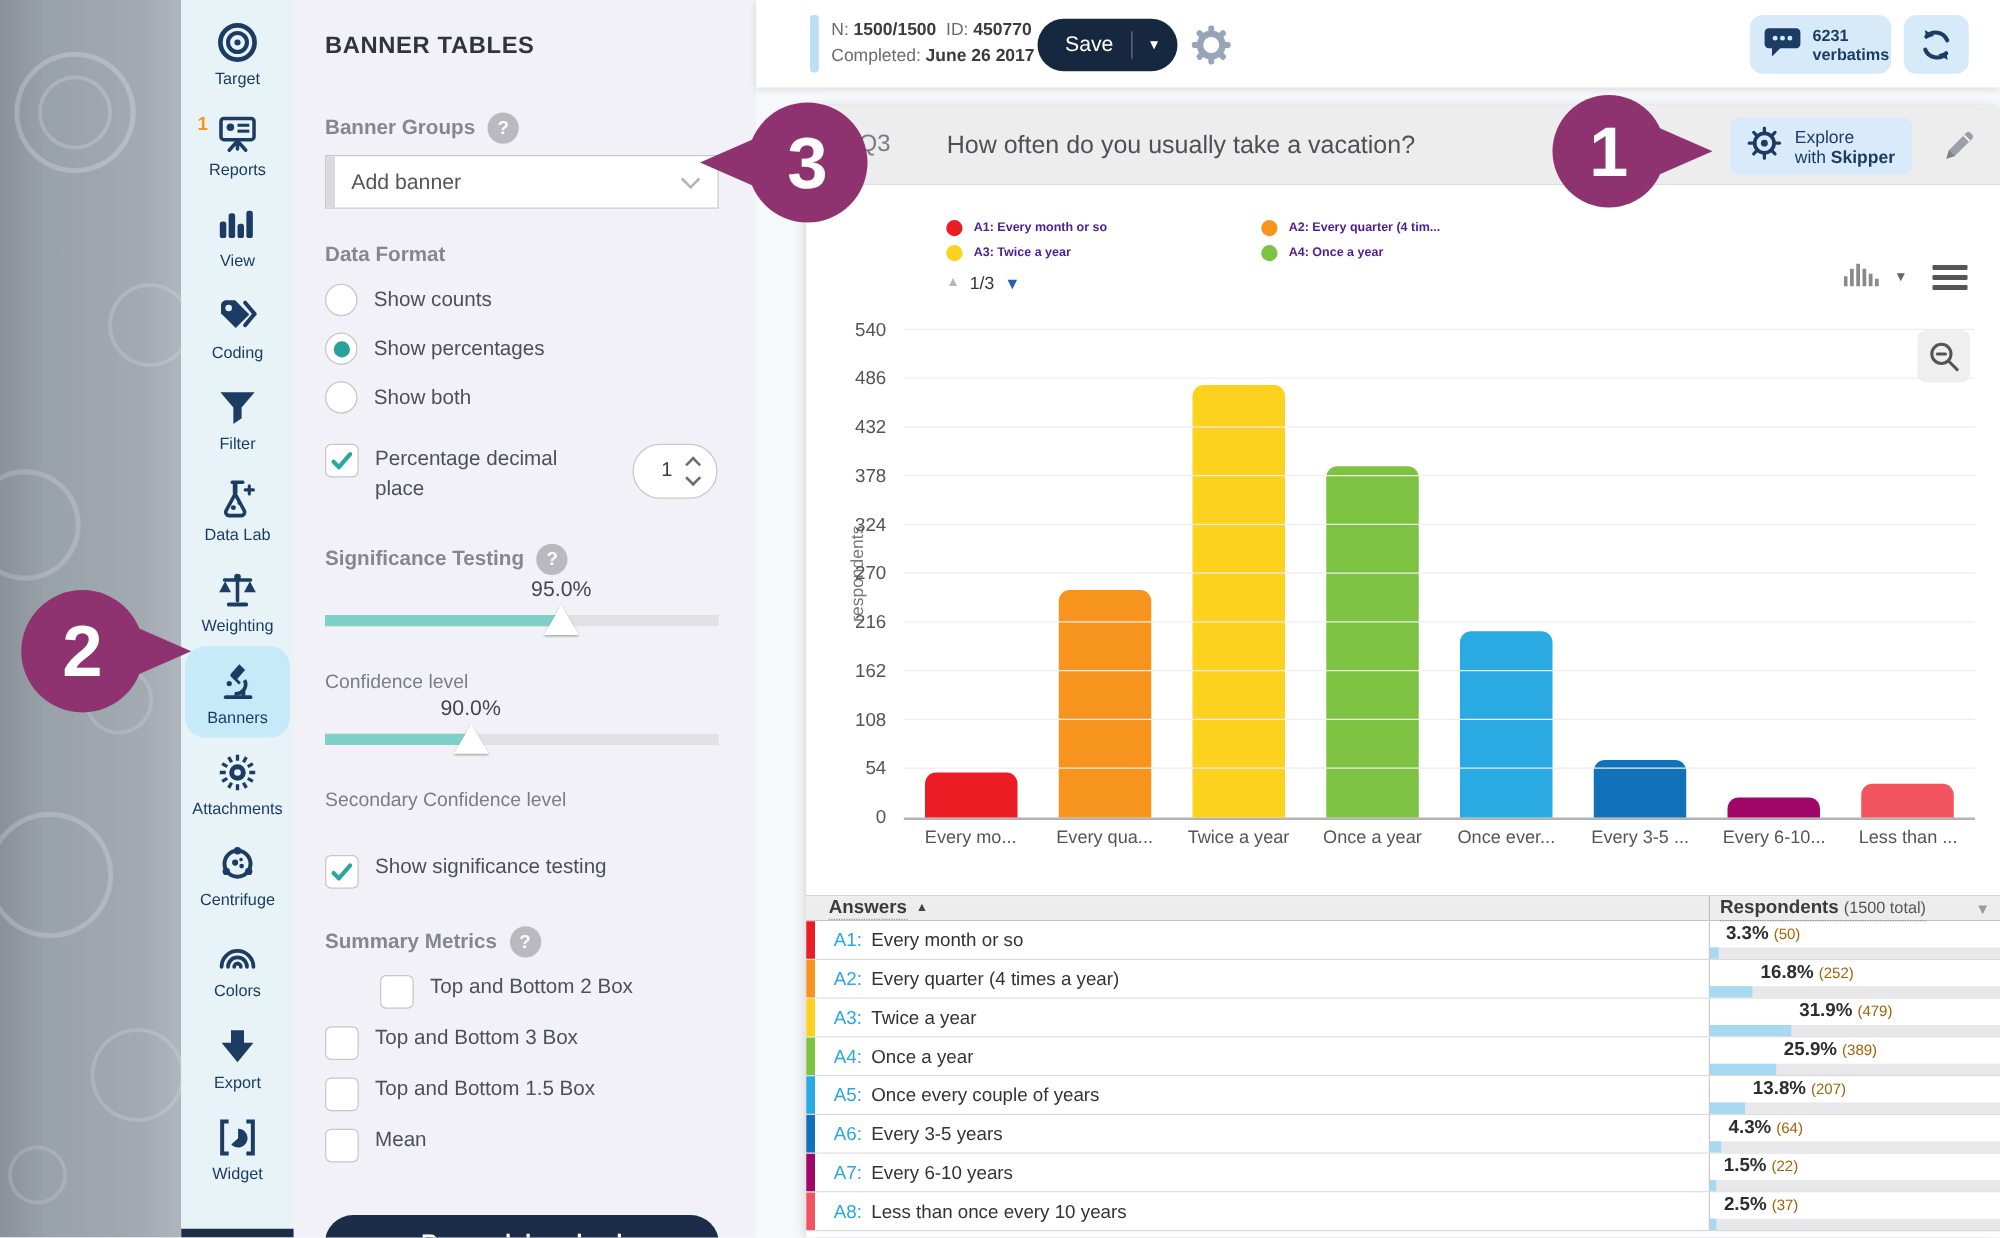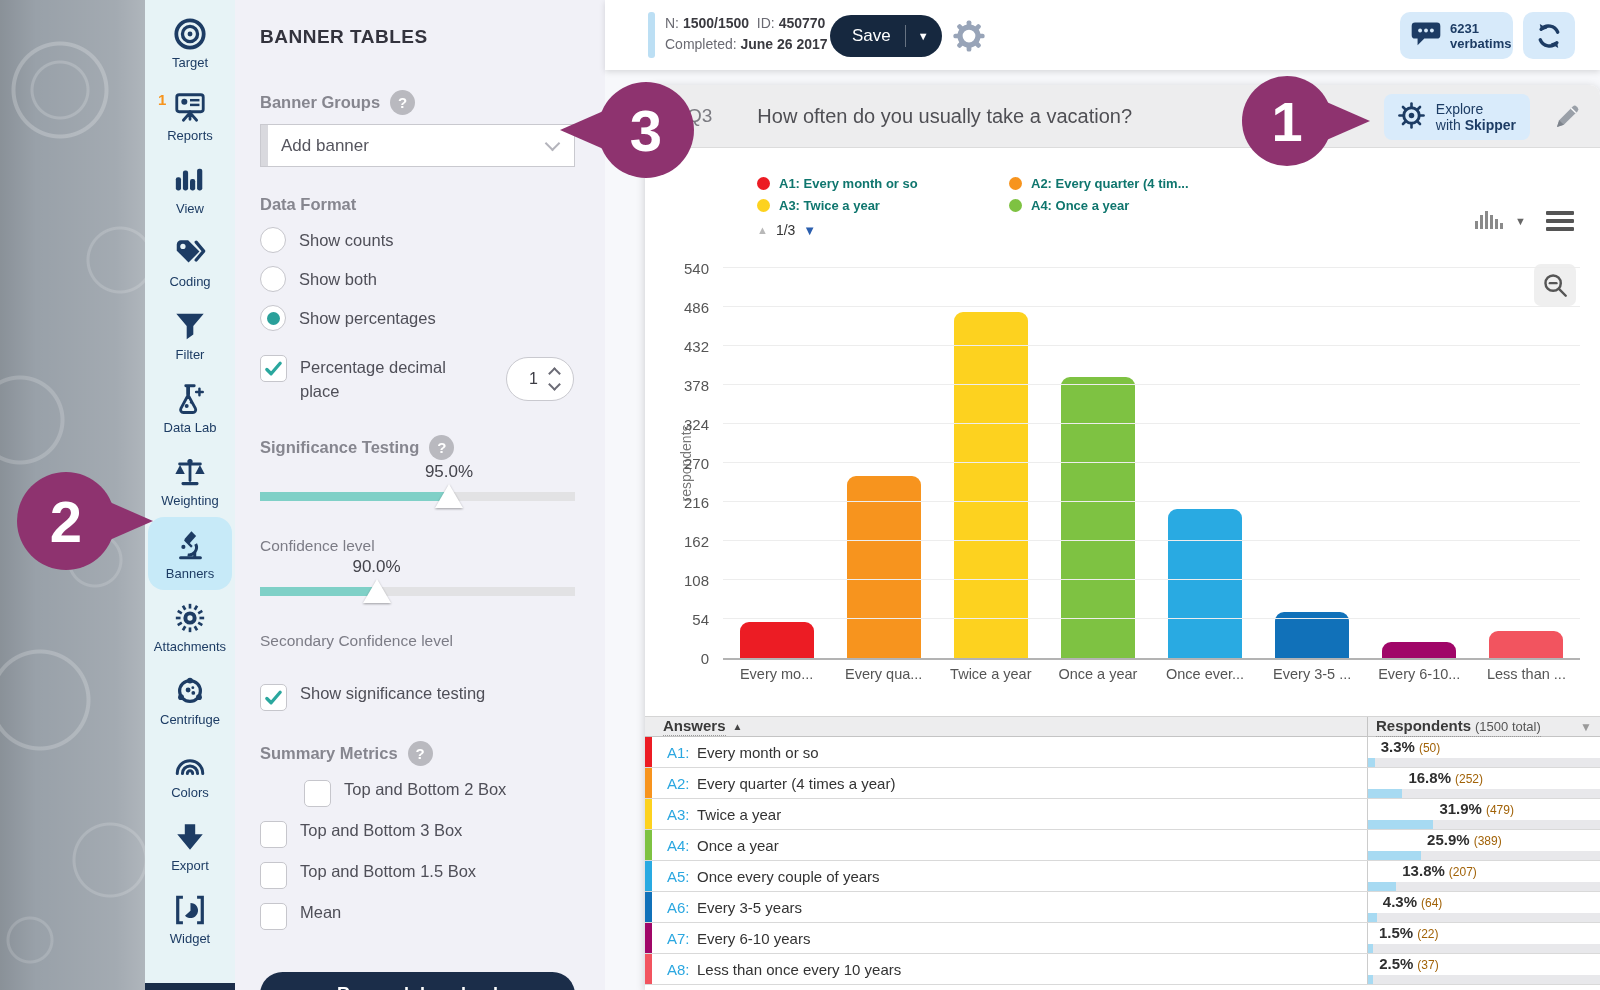--- a/index.html
+++ b/index.html
@@ -49,21 +49,21 @@
   .radio { width:26px; height:26px; border-radius:50%; background:#fff; border:1.5px solid #c6c6cc; flex:0 0 auto;
     display:flex; align-items:center; justify-content:center; }
   .radio .dot { width:13px; height:13px; border-radius:50%; background:#2aa09a; display:none; }
   .radio.sel .dot { display:block; }
   .ctl-label { font-size:16.5px; color:#4f4f58; }
   .check-row { display:flex; align-items:flex-start; gap:13px; margin-top:24px; cursor:pointer; }
   .checkbox { width:27px; height:27px; border-radius:5px; background:#fff; border:1.5px solid #c6c6cc; flex:0 0 auto;
     display:flex; align-items:center; justify-content:center; }
   .checkbox svg { display:none; }
   .checkbox.checked svg { display:block; }
-  .pct-row { display:flex; align-items:center; margin-top:24px; }
+  .pct-row { display:flex; align-items:flex-start; margin-top:24px; }
   .pct-row .ctl-label { width:176px; line-height:24px; }
   .stepper { margin-left:30px; width:68px; height:44px; border:1.5px solid #c9c9cf; border-radius:22px; background:#fff;
     display:flex; align-items:center; position:relative; }
   .stepper .st-val { margin-left:22px; font-size:16px; color:#3c3c44; }
   .stepper .st-up, .stepper .st-dn { position:absolute; right:14px; width:9px; height:9px; border-right:2px solid #6b6b75; border-bottom:2px solid #6b6b75; cursor:pointer; }
   .stepper .st-up { top:11px; transform:rotate(-135deg); }
   .stepper .st-dn { bottom:11px; transform:rotate(45deg); }
   .slider-wrap { position:relative; width:315px; height:56px; margin-top:2px; }
   .slider-val { position:absolute; top:0; transform:translateX(-50%); font-size:17px; color:#44444c; }
   .slider-track { position:absolute; top:30px; left:0; right:0; height:9px; background:#e2e2e4; }
@@ -104,21 +104,21 @@
   .explore-btn { position:absolute; right:70px; top:9px; height:46px; background:#d9ebfb; border-radius:8px;
     display:flex; align-items:center; gap:9px; padding:0 14px 0 12px; cursor:pointer; }
   .explore-txt { font-size:14px; color:#1d3c64; line-height:16px; }
   .pencil-btn { position:absolute; right:18px; top:17px; width:30px; height:30px; cursor:pointer; }
 
   
   .chart-sec { position:relative; height:540px; }
   .legend { margin:28px 0 0 112px; display:grid; grid-template-columns:252px auto; row-gap:7px; width:520px; }
   .lg-item { display:flex; align-items:center; gap:9px; }
   .lg-dot { width:13px; height:13px; border-radius:50%; flex:0 0 auto; }
-  .lg-label { font-size:13px; font-weight:bold; color:#0f766e; white-space:nowrap; }
+  .lg-label { font-size:10px; font-weight:bold; color:#4c1d95; white-space:nowrap; }
   .lg-pager { margin:9px 0 0 112px; display:flex; align-items:center; gap:8px; }
   .pg-up { font-size:11px; color:#b8b8b8; cursor:pointer; }
   .pg-txt { font-size:14px; color:#333; }
   .pg-dn { font-size:13px; color:#2b5fae; cursor:pointer; }
   .chart-ctls { position:absolute; top:32px; right:26px; display:flex; align-items:center; gap:10px; }
   .ctl-caret { color:#666; font-size:11px; cursor:pointer; }
   .hamburger { width:28px; display:flex; flex-direction:column; gap:4px; margin-left:10px; cursor:pointer; }
   .hamburger span { height:4px; background:#555; border-radius:1px; }
   .zoomout-btn { position:absolute; top:88px; right:24px; width:42px; height:42px; background:#efefef; border-radius:7px;
     display:flex; align-items:center; justify-content:center; cursor:pointer; }
@@ -367,29 +367,29 @@
 
   <div class="section-gap"></div>
   <div class="p-label">Data Format</div>
   <div id="radio-list">
   <div class="radio-row">
     <span class="radio"></span>
     <span class="ctl-label">Show counts</span>
   </div>
 
   <div class="radio-row">
-    <span class="radio"></span>
-    <span class="ctl-label">Show both</span>
-  </div>
-
-  <div class="radio-row">
     <span class="radio sel">
           <span class="dot"></span>
         </span>
     <span class="ctl-label">Show percentages</span>
+  </div>
+
+  <div class="radio-row">
+    <span class="radio"></span>
+    <span class="ctl-label">Show both</span>
   </div>
 </div>
 
   <div class="pct-row">
     <div class="check-row" style="margin-top:0;">
       <span class="checkbox checked">
         <svg viewBox="0 0 20 20" width="19" height="19">
             <path d="M3 11l4.5 4.5L17 4.5" stroke="#2aa79e" stroke-width="3.5" fill="none" stroke-linecap="round" stroke-linejoin="round"></path>
           </svg>
       </span>

